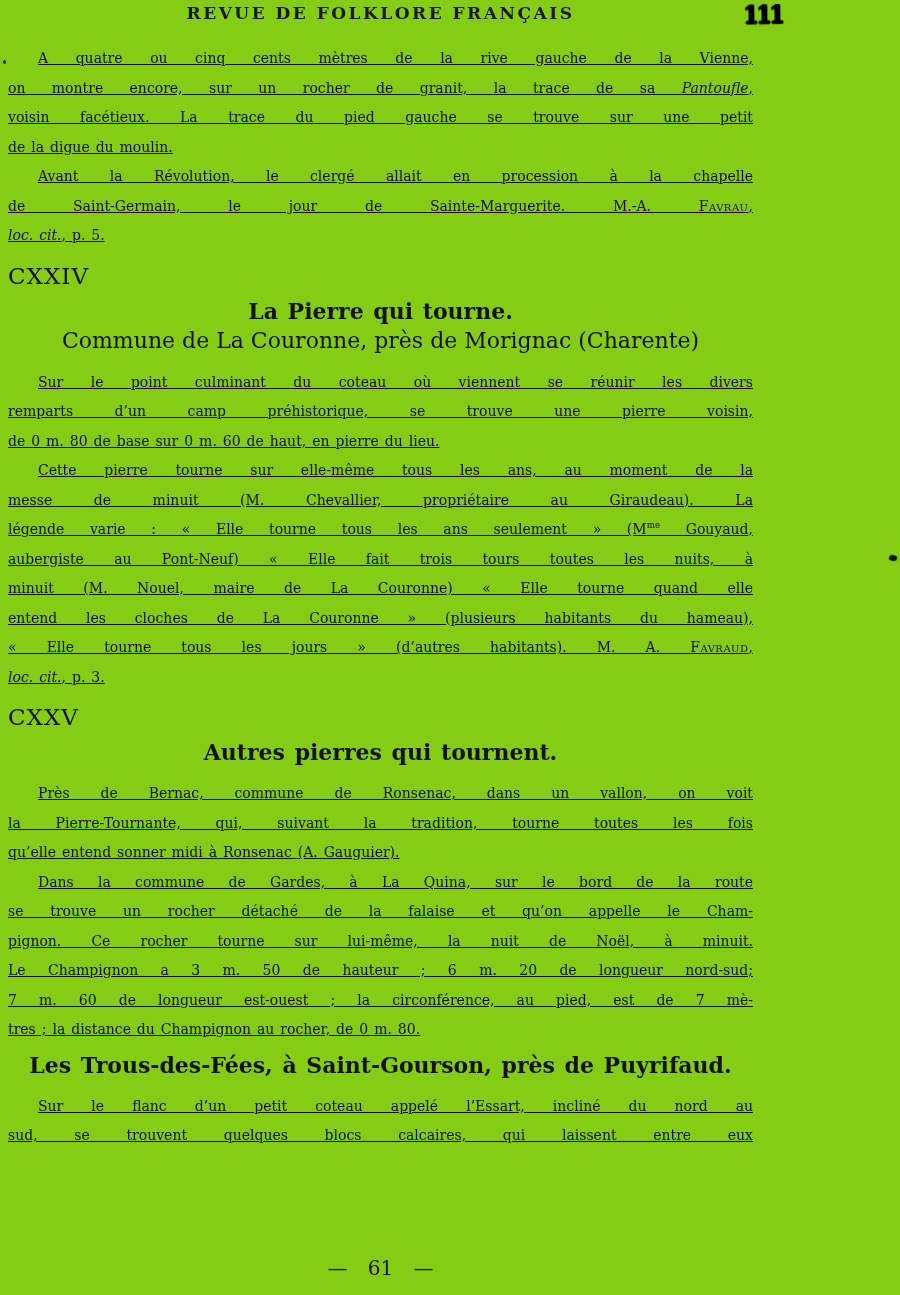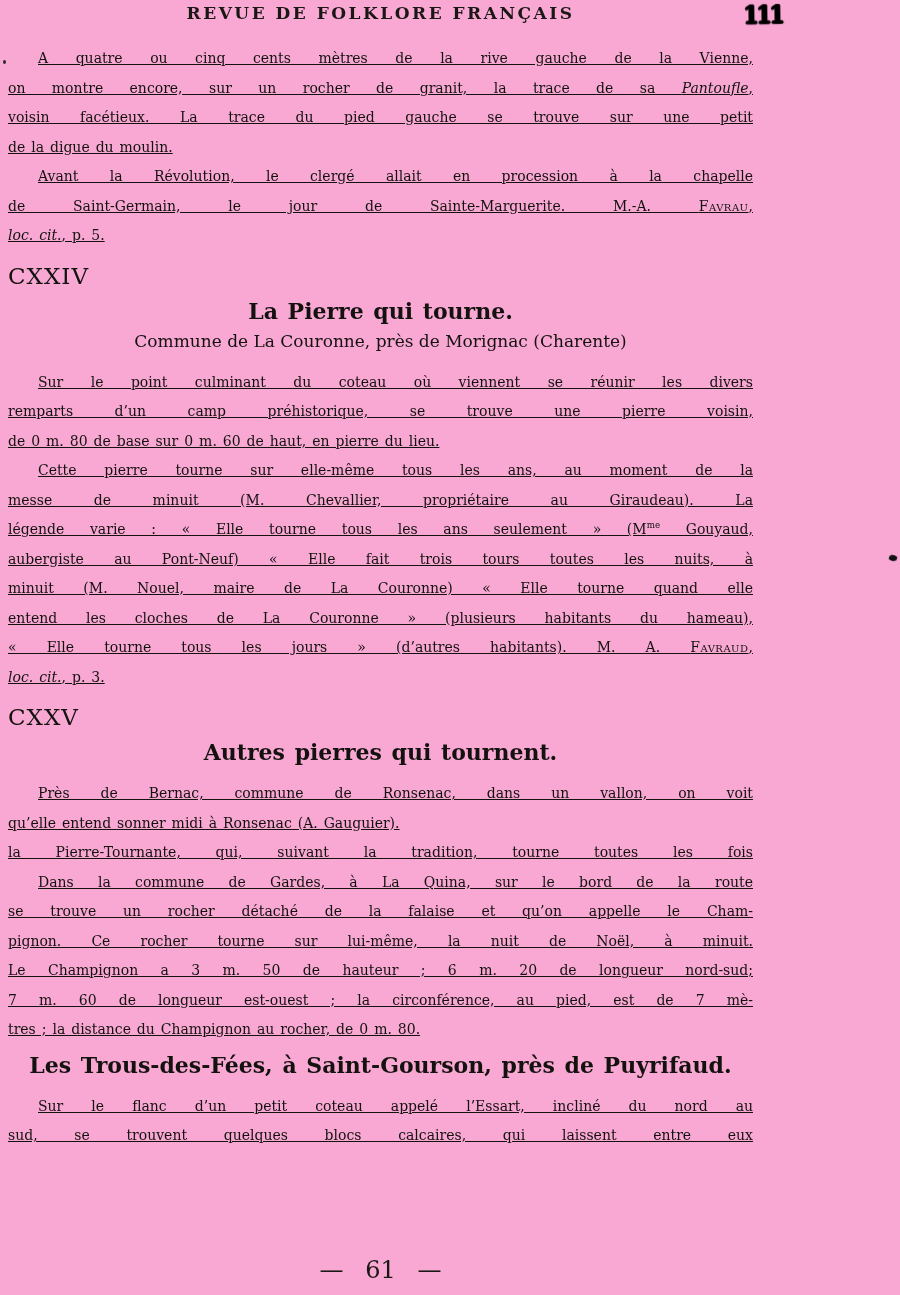--- a/index.html
+++ b/index.html
@@ -4,21 +4,21 @@
 <style>
   html, body {
     margin: 0; padding: 0;
     width: 900px; height: 1295px;
     background: #fdfdfb;
     overflow: hidden;
   }
   .page {
     position: relative;
     width: 900px; height: 1295px;
-    background: #f9a8d4;
+    background: #84cc16;
     color: #14120f;
     font-family: "DejaVu Serif", serif;
   }
   .header { position: relative; padding-top: 3px; height: 27px; }
   .running-title {
     width: 745px; margin-left: 8px;
     text-align: center;
     font-weight: bold;
     font-size: 17px;
     letter-spacing: 2.5px;
@@ -57,31 +57,31 @@
   .blk-title {
     margin-top: 7px;
     text-align: center;
     font-weight: bold;
     font-size: 22px; line-height: 26px;
     word-spacing: 2px;
   }
   .blk-subtitle {
     margin-top: 4px;
     text-align: center;
-    font-size: 17px; line-height: 26px;
+    font-size: 22px; line-height: 26px;
   }
   .blk-title + .para, .blk-subtitle + .para, .header + .body-col > .para:first-child { margin-top: 14px; }
   .body-col > .para:first-child { margin-top: 14px; }
   .blk-idx-11 { margin-top: 22px; }
   .blk-idx-13 { margin-top: 20px; }
   .footer {
     position: absolute;
     top: 1256px; left: 8px; width: 745px;
     text-align: center;
-    font-size: 24px;
+    font-size: 20px;
     word-spacing: 14px;
     color: #1a1815;
   }
   .speck-right {
     position: absolute; top: 555px; right: 3px;
     width: 8px; height: 6px; background: #111;
     border-radius: 60% 40% 55% 45%;
     transform: rotate(18deg);
     filter: blur(0.5px);
   }
@@ -128,22 +128,22 @@
         <div class="line"><span>aubergiste au Pont-Neuf) « Elle fait trois tours toutes les nuits, à</span></div>
         <div class="line"><span>minuit (M. Nouel, maire de La Couronne) « Elle tourne quand elle</span></div>
         <div class="line"><span>entend les cloches de La Couronne » (plusieurs habitants du hameau),</span></div>
         <div class="line"><span>« Elle tourne tous les jours » (d’autres habitants). M. A. </span><span class="sc">Favraud</span><span>,</span></div>
         <div class="line endline"><span class="i">loc. cit.</span><span>, p. 3.</span></div>
       </div>
       <div class="blk-num blk-idx-7">CXXV</div>
       <div class="blk-title blk-idx-8">Autres pierres qui tournent.</div>
       <div class="para blk-idx-9">
         <div class="line first"><span>Près de Bernac, commune de Ronsenac, dans un vallon, on voit</span></div>
+        <div class="line"><span>la Pierre-Tournante, qui, suivant la tradition, tourne toutes les fois</span></div>
         <div class="line endline"><span>qu’elle entend sonner midi à Ronsenac (A. Gauguier).</span></div>
-        <div class="line"><span>la Pierre-Tournante, qui, suivant la tradition, tourne toutes les fois</span></div>
       </div>
       <div class="para blk-idx-10">
         <div class="line first"><span>Dans la commune de Gardes, à La Quina, sur le bord de la route</span></div>
         <div class="line"><span>se trouve un rocher détaché de la falaise et qu’on appelle le Cham-</span></div>
         <div class="line"><span>pignon. Ce rocher tourne sur lui-même, la nuit de Noël, à minuit.</span></div>
         <div class="line"><span>Le Champignon a 3 m. 50 de hauteur ; 6 m. 20 de longueur nord-sud;</span></div>
         <div class="line"><span>7 m. 60 de longueur est-ouest ; la circonférence, au pied, est de 7 mè-</span></div>
         <div class="line endline"><span>tres ; la distance du Champignon au rocher, de 0 m. 80.</span></div>
       </div>
       <div class="blk-title blk-idx-12">Les Trous-des-Fées, à Saint-Gourson, près de Puyrifaud.</div>

